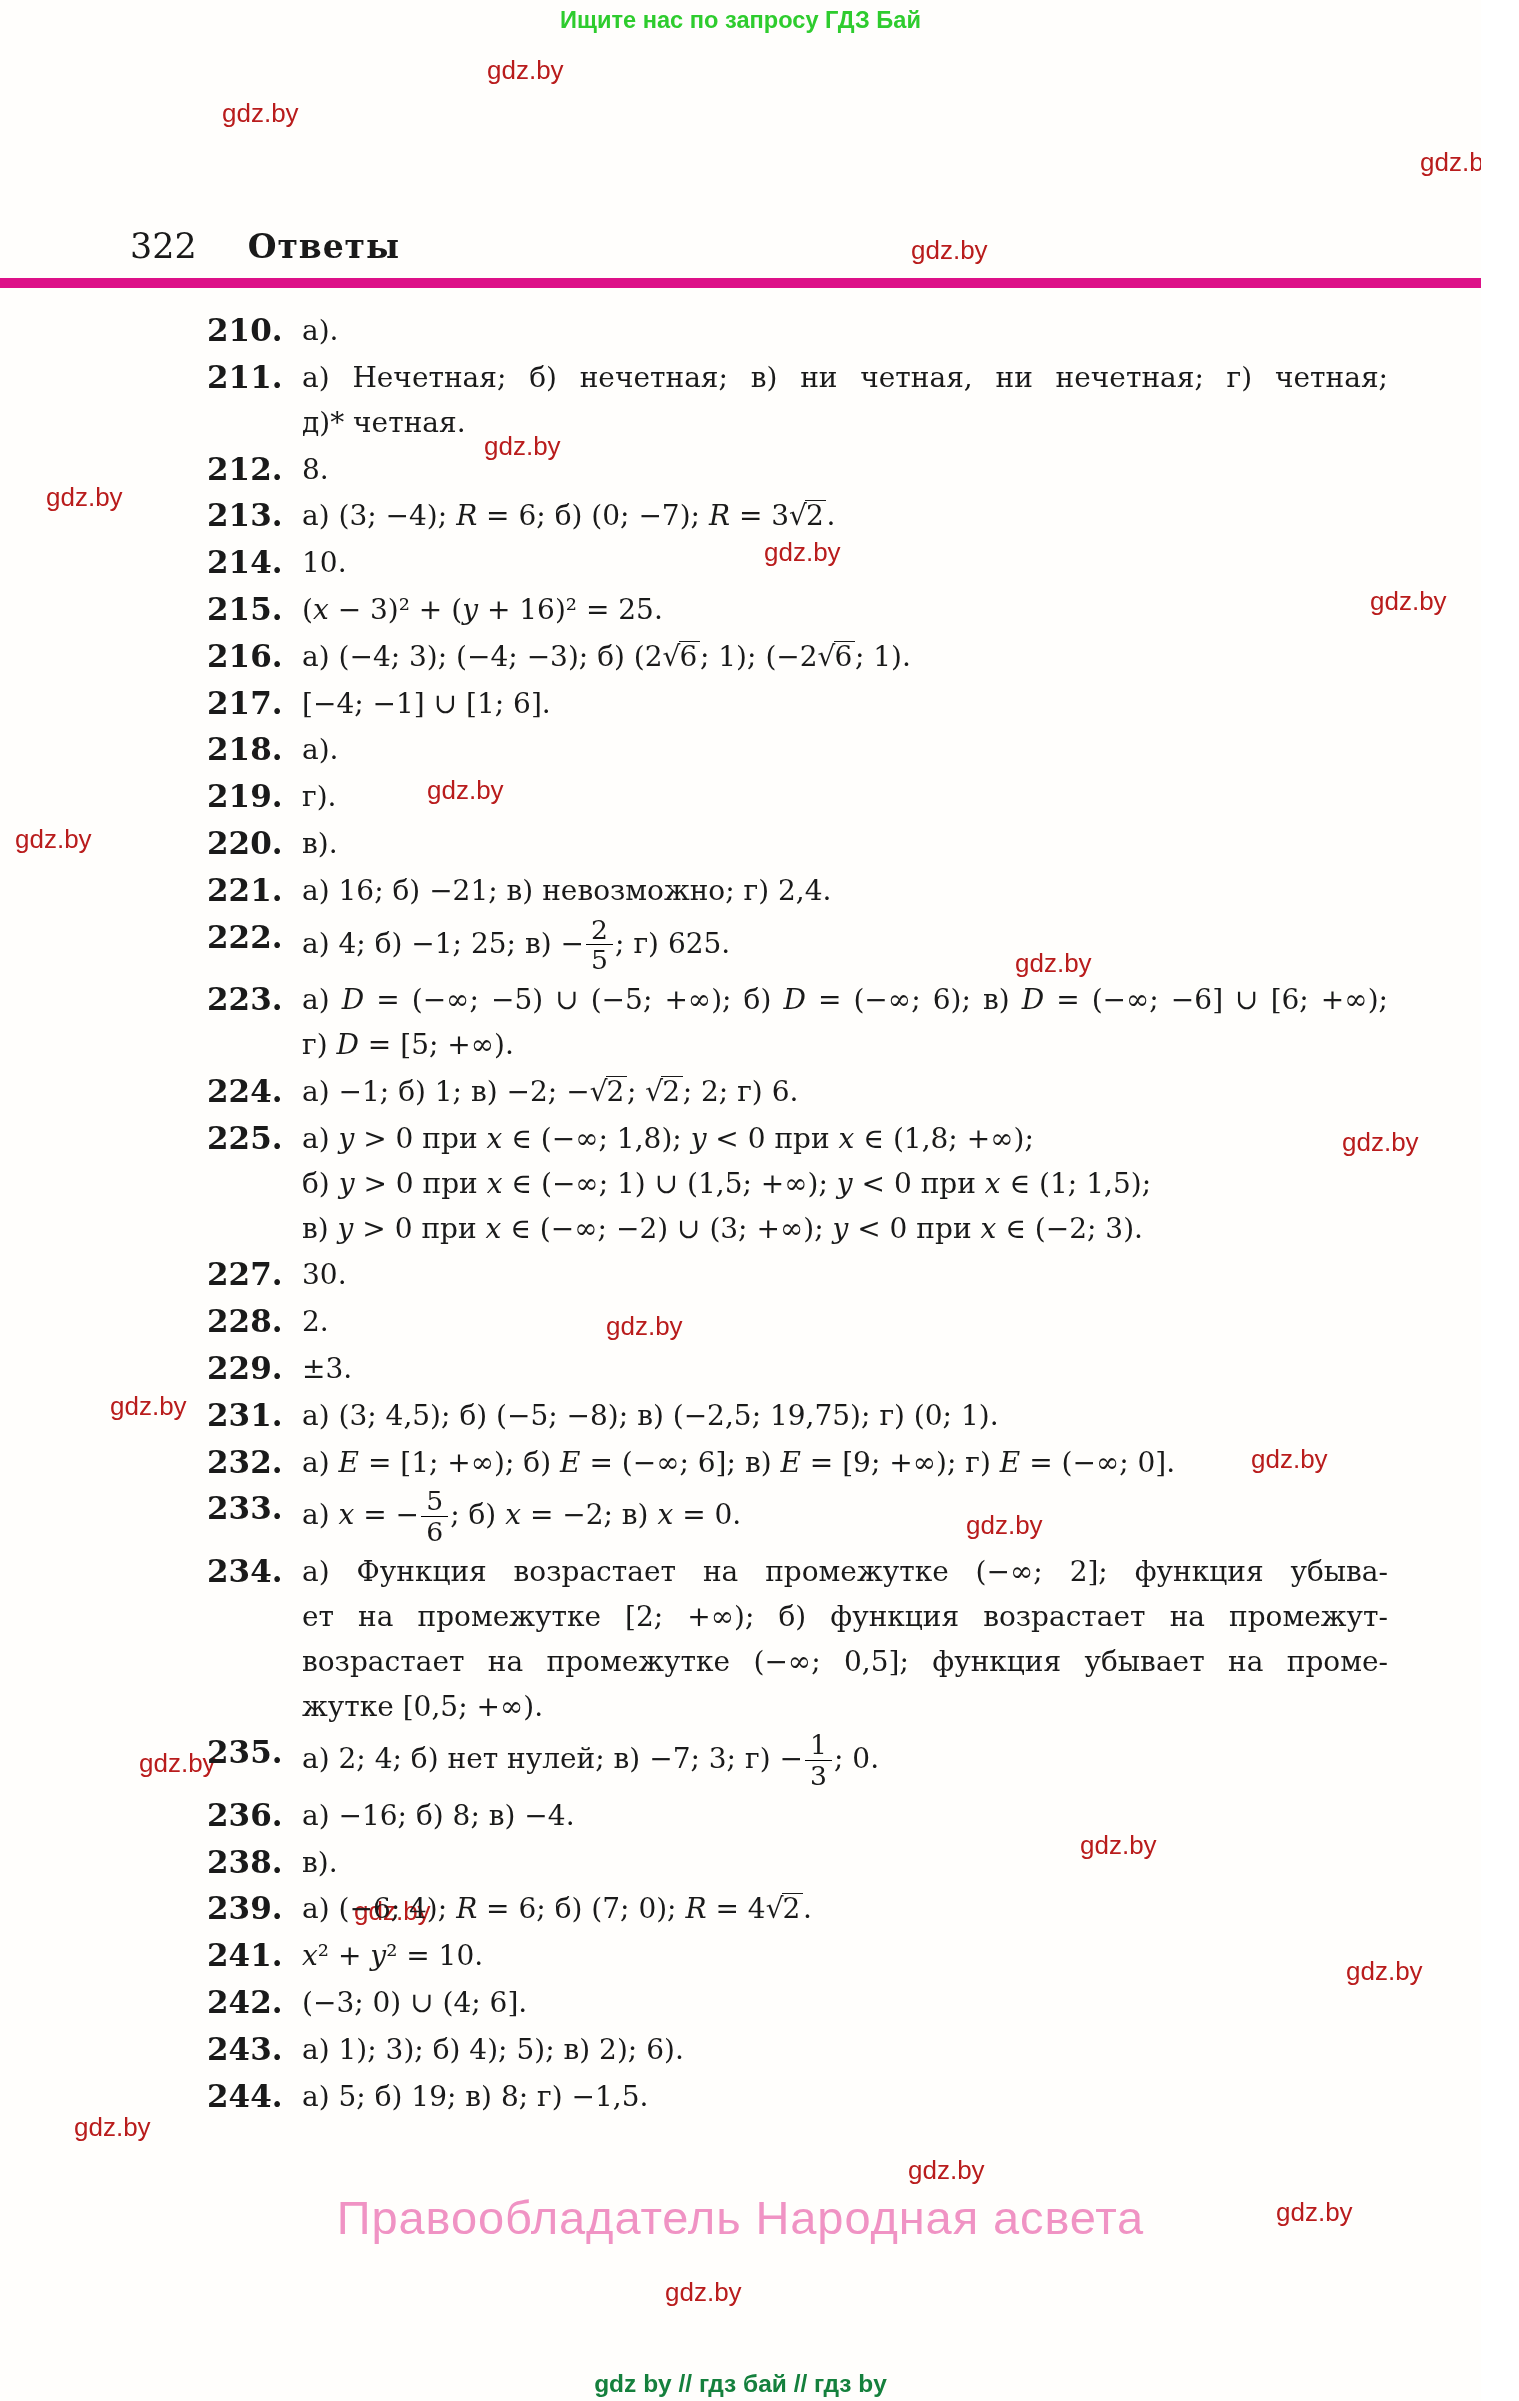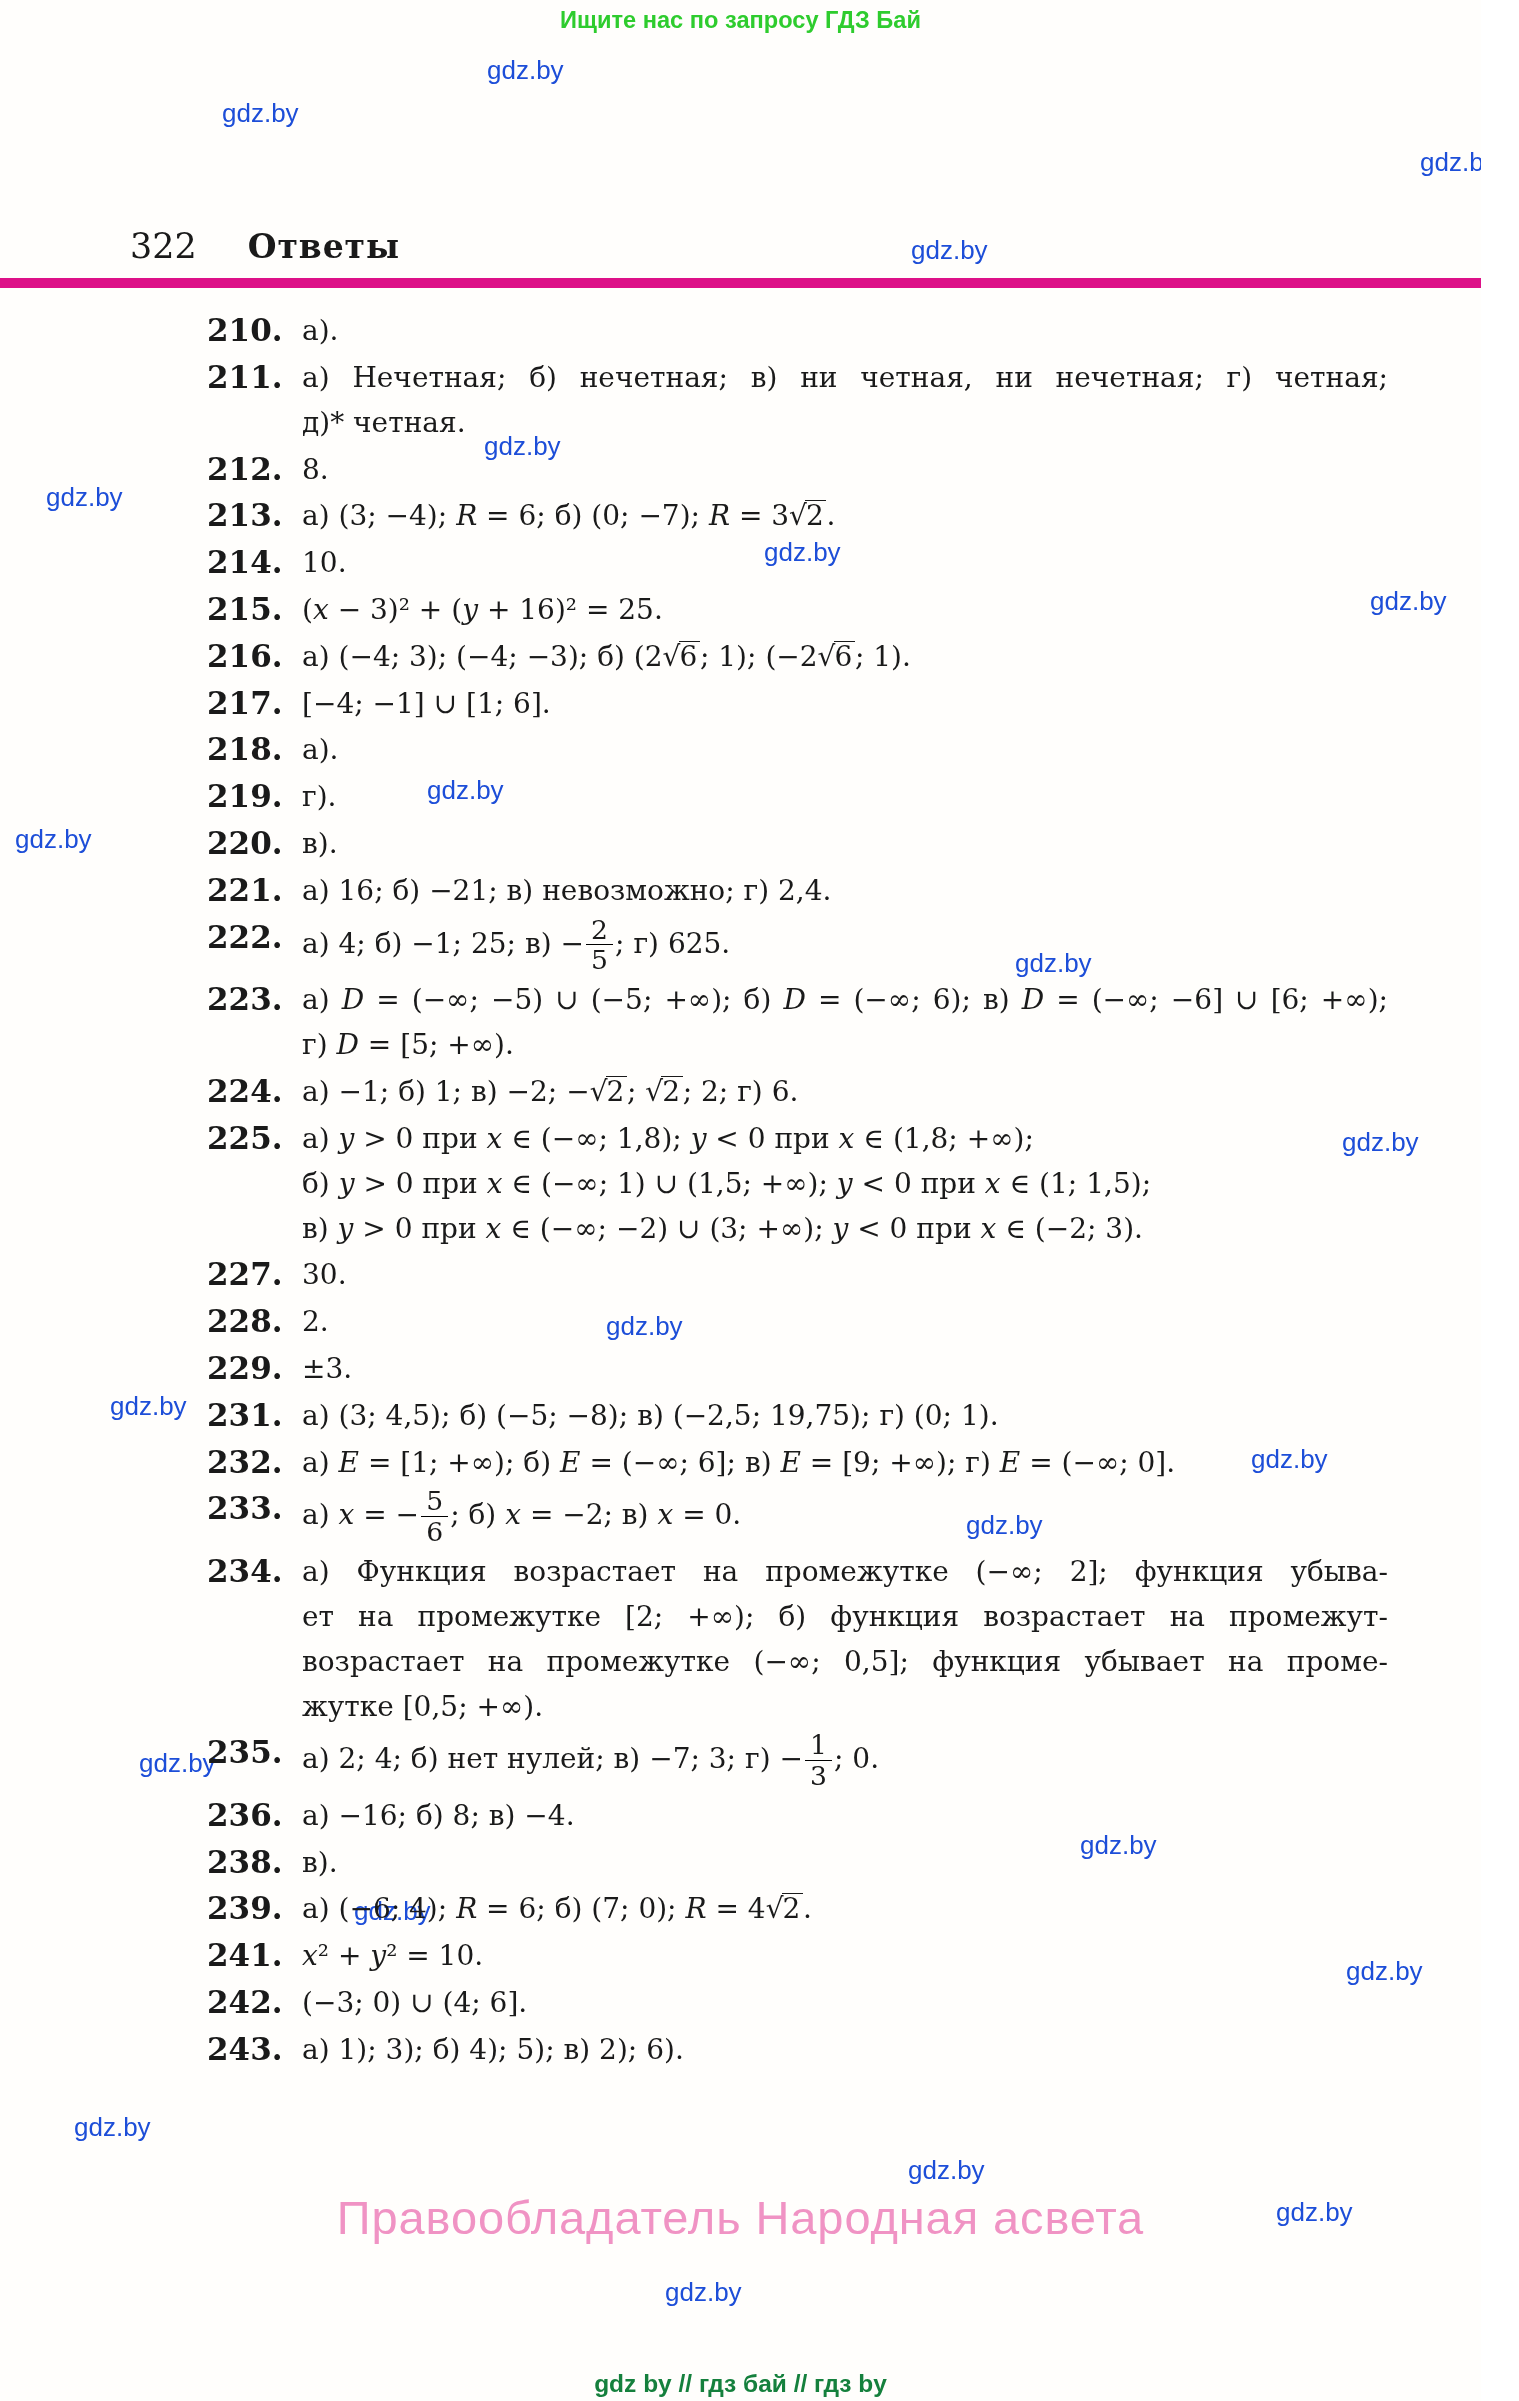--- a/index.html
+++ b/index.html
@@ -1,21 +1,21 @@
 <!DOCTYPE html>
 <html style="font-size:14px"><head>
 <meta charset="utf-8">
 <style>
   html,body{margin:0;padding:0;background:#ffffff;}
   .page{position:relative;width:1481px;height:2401px;background:#fffefc;overflow:hidden;
         font-family:"DejaVu Serif","Liberation Serif",serif;color:#1a1a1a;}
   .promo{position:absolute;top:7px;left:0;right:0;text-align:center;
          font-family:"Liberation Sans","DejaVu Sans",sans-serif;font-size:23.6px;font-weight:bold;}
   .wm{position:absolute;font-family:"Liberation Sans","DejaVu Sans",sans-serif;
-      font-size:26px;color:#1d4ed8;white-space:nowrap;}
+      font-size:26px;color:#b91c1c;white-space:nowrap;}
   .hdr{position:absolute;top:226px;left:130px;display:flex;align-items:baseline;gap:51px;}
   .hdr .pageno{font-size:35px;}
   .hdr .title{font-size:33px;font-weight:bold;letter-spacing:0.9px;}
   .rule{position:absolute;top:278px;left:0;width:1519px;height:9.6px;}
   .answers{position:absolute;top:308px;left:207px;width:1181px;}
   .row{display:flex;margin-bottom:1.8px;}
   .anum{width:95px;flex:0 0 95px;font-weight:bold;font-size:31px;line-height:45px;}
   .abody{flex:1;font-size:28px;line-height:45px;}
   .line{white-space:nowrap;}
   .line.just{white-space:normal;text-align:justify;text-align-last:justify;}
@@ -254,18 +254,24 @@
         <div class="abody">
           <div class="line">(−3; 0) ∪ (4; 6].</div>
         </div>
       </div>
       <div class="row">
         <div class="anum">243.</div>
         <div class="abody">
           <div class="line">а) 1); 3); б) 4); 5); в) 2); 6).</div>
         </div>
       </div>
+      <div class="row">
+        <div class="anum">244.</div>
+        <div class="abody">
+          <div class="line">а) 5; б) 19; в) 8; г) −1,5.</div>
+        </div>
+      </div>
     </div>
 
   <div class="copyright" style="color: rgb(240, 147, 196);">Правообладатель Народная асвета</div>
   <div class="footerlinks" style="color: #15803d;">gdz by  //  гдз бай  //  гдз by</div>
 </div>
 
 
 </body></html>

